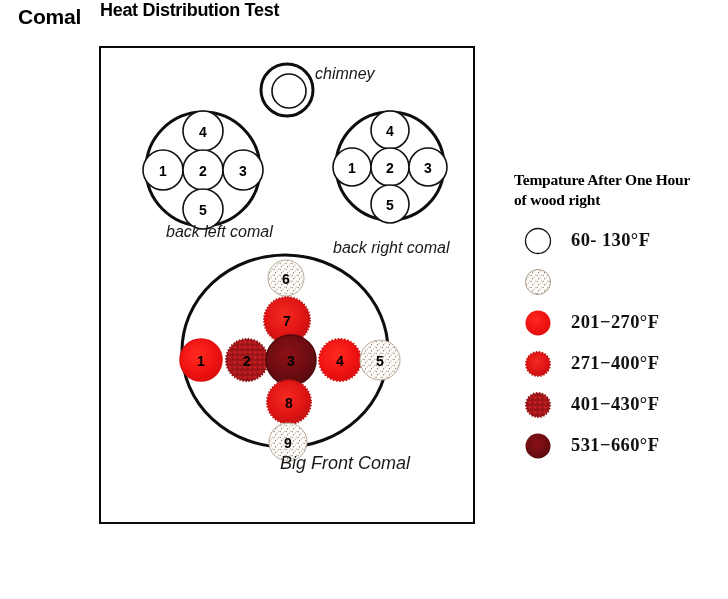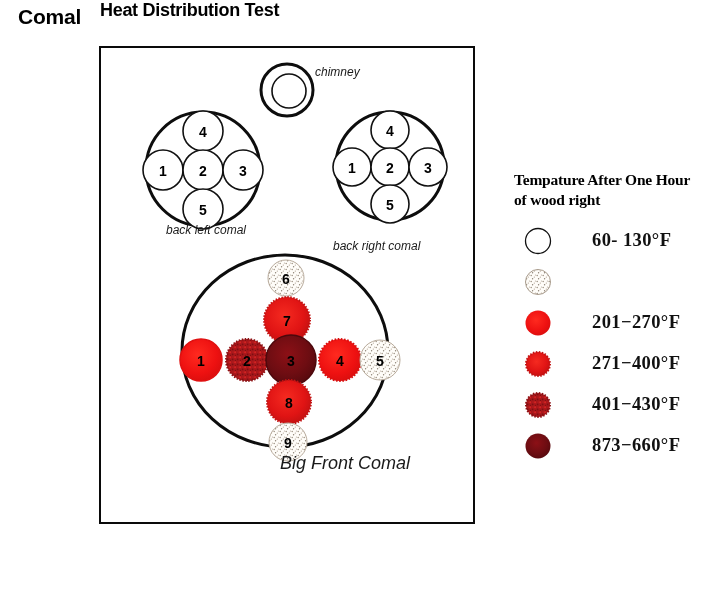--- a/index.html
+++ b/index.html
@@ -42,21 +42,21 @@
   #diagram-svg{
     left:99px; top:46px;
     width:378px; height:480px;
     overflow:visible;
   }
 
   
   .caption{
     font-family:"Liberation Sans", sans-serif;
     font-style:italic;
-    font-size:12px;
+    font-size:16px;
     color:#1a1a1a;
     white-space:nowrap;
     line-height:1;
   }
   #chimney-label{ left:315px; top:66px; }
   #back-left-label{ left:166px; top:224px; }
   #back-right-label{ left:333px; top:240px; }
   #front-label{ left:280px; top:454px; font-size:18px;}
 
   
@@ -81,21 +81,20 @@
     line-height:1.28;
     letter-spacing:-0.2px;
     margin-bottom:14px;
     width:206px;
   }
   .legend-row{
     display:flex;
     align-items:center;
     height:34px;
     margin-bottom:7px;
-    gap:21px;
   }
   .legend-swatch{
     width:28px;height:28px;
     flex:0 0 28px;
     margin-left:10px;
     margin-right:19px;
   }
   .legend-text{
     font-family:"Liberation Serif", serif;
     font-size:18.5px;
@@ -297,15 +296,15 @@
     <svg class="legend-swatch" viewBox="0 0 28 28">
       <circle cx="14" cy="14" r="12" fill="url(#pat-mottle)" stroke="#8d1215" stroke-width="2" stroke-dasharray="1.5 1.5"></circle>
     </svg>
     <span class="legend-text">401−430°F</span>
   </div>
 
   <div class="legend-row">
     <svg class="legend-swatch" viewBox="0 0 28 28">
       <circle cx="14" cy="14" r="12.5" fill="url(#grad-maroon)"></circle>
     </svg>
-    <span class="legend-text">873−660°F</span>
+    <span class="legend-text">531−660°F</span>
   </div>
 </div>
 
 </body></html>

